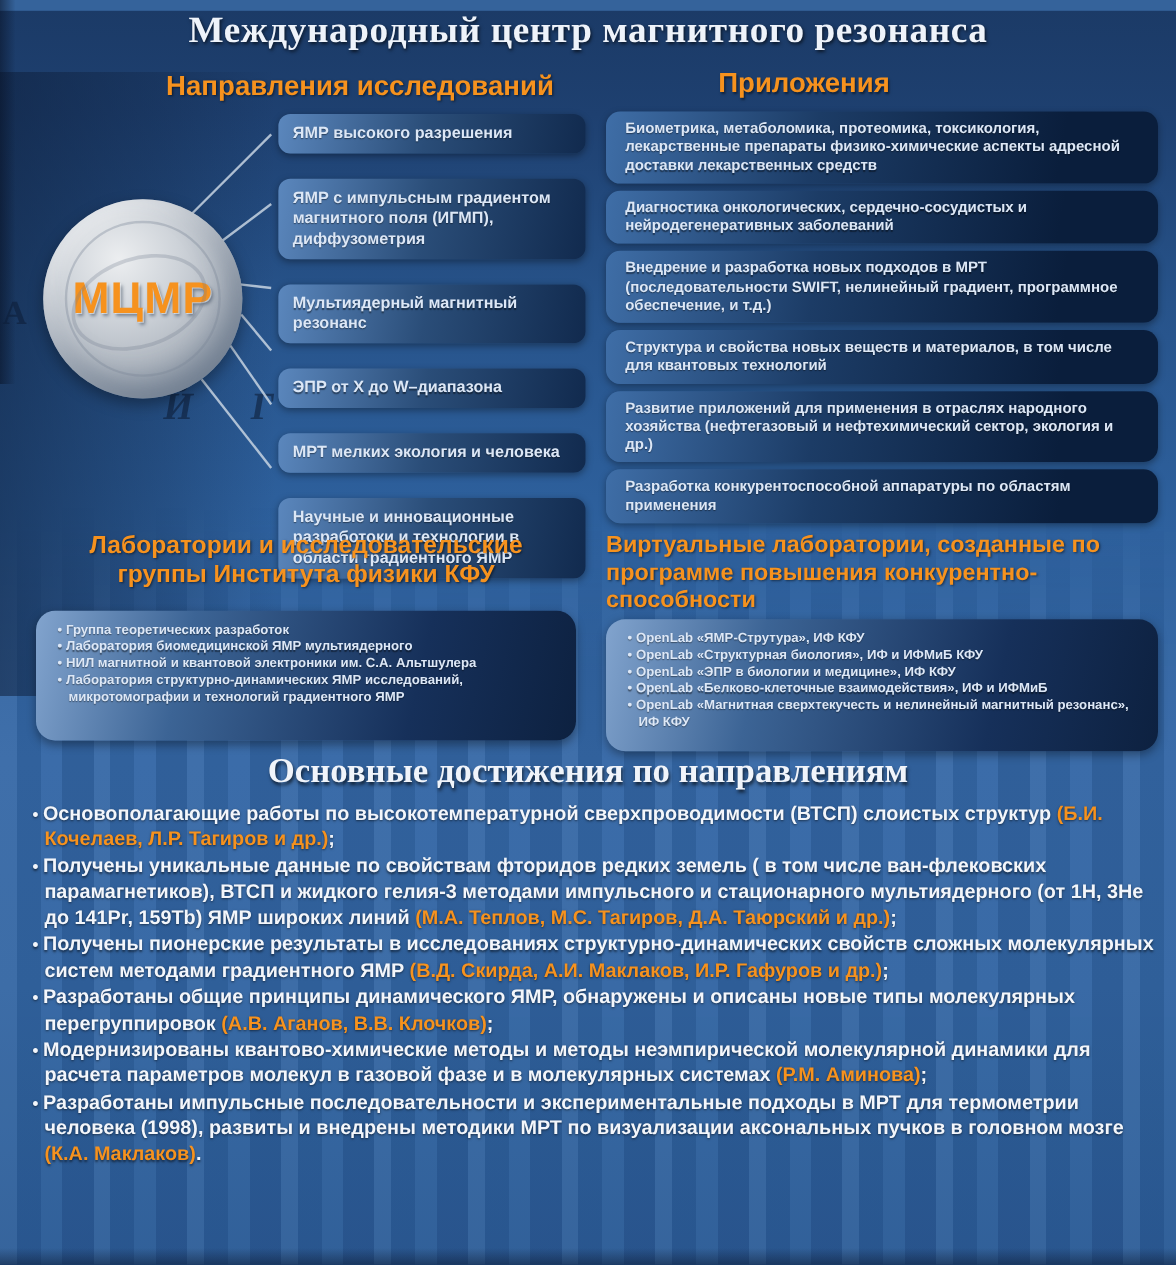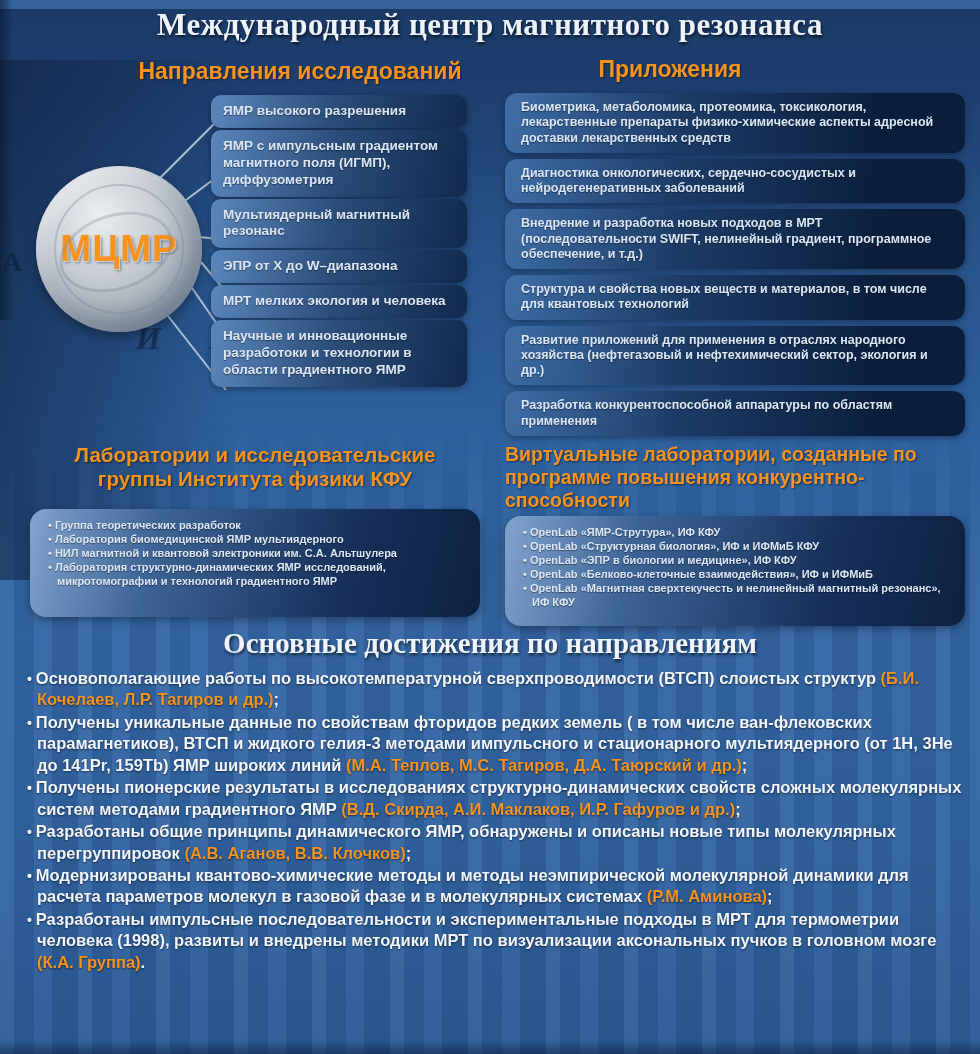--- a/index.html
+++ b/index.html
@@ -40,21 +40,21 @@
     color:#eef3fa; text-shadow:1px 2px 3px rgba(0,0,0,.65); letter-spacing:.5px;
   }
   .col-header {
     position:absolute; margin:0; color:#f6921e; font-weight:bold; font-size:23px;
     text-align:center; text-shadow:1px 1px 2px rgba(0,0,0,.5);
   }
   .hdr-research { left:120px; top:58px; width:360px; }
   .hdr-apps     { left:505px; top:56px; width:330px; }
 
   .boxes { position:absolute; display:flex; flex-direction:column; }
-  .boxes-left  { left:211px; top:95px; width:256px; gap:2px; }
+  .boxes-left  { left:232px; top:95px; width:256px; gap:21px; }
   .boxes-right { left:505px; top:93px; width:460px; gap:6px; }
   .box {
     border-radius:10px; font-weight:bold; color:#dce7f6;
     box-shadow:0 2px 6px rgba(0,0,0,.35);
     text-shadow:0 1px 1px rgba(0,0,0,.45);
   }
   .box-left {
     padding:8px 12px; font-size:13.5px; line-height:1.25;
     background:linear-gradient(100deg, #5b87bd 0%, #2a4d78 48%, #112a4e 100%);
   }
@@ -180,17 +180,17 @@
       <div class="p-item">OpenLab «Магнитная сверхтекучесть и нелинейный магнитный резонанс», ИФ КФУ</div>
     </div>
 
   <h2 class="ach-title">Основные достижения  по направлениям</h2>
   <div class="ach-list">
       <div class="ach-item"><span>Основополагающие работы по высокотемпературной сверхпроводимости (ВТСП) слоистых структур </span><span class="hl">(Б.И. Кочелаев, Л.Р. Тагиров и др.)</span><span>;</span></div>
       <div class="ach-item"><span>Получены уникальные данные по свойствам фторидов редких земель ( в том числе ван-флековских парамагнетиков), ВТСП и жидкого гелия-3 методами импульсного и стационарного мультиядерного (от 1H, 3He до 141Pr, 159Tb) ЯМР широких линий  </span><span class="hl">(М.А. Теплов, М.С. Тагиров, Д.А. Таюрский и др.)</span><span>;</span></div>
       <div class="ach-item"><span>Получены  пионерские результаты в  исследованиях структурно-динамических свойств сложных молекулярных систем методами  градиентного ЯМР  </span><span class="hl">(В.Д. Скирда, А.И. Маклаков, И.Р. Гафуров и др.)</span><span>;</span></div>
       <div class="ach-item"><span>Разработаны общие принципы динамического ЯМР, обнаружены и описаны новые типы молекулярных перегруппировок </span><span class="hl">(А.В. Аганов, В.В. Клочков)</span><span>;</span></div>
       <div class="ach-item"><span>Модернизированы квантово-химические методы и методы неэмпирической молекулярной динамики  для расчета параметров молекул в газовой фазе и в молекулярных системах </span><span class="hl">(Р.М. Аминова)</span><span>;</span></div>
-      <div class="ach-item"><span>Разработаны импульсные последовательности и экспериментальные подходы в МРТ для термометрии человека (1998), развиты и внедрены методики МРТ по визуализации аксональных пучков в головном мозге </span><span class="hl">(К.А. Группа)</span><span>.</span></div>
+      <div class="ach-item"><span>Разработаны импульсные последовательности и экспериментальные подходы в МРТ для термометрии человека (1998), развиты и внедрены методики МРТ по визуализации аксональных пучков в головном мозге </span><span class="hl">(К.А. Маклаков)</span><span>.</span></div>
     </div>
 
   <div class="bottom-shade"></div>
 </div>
 
 </body></html>

